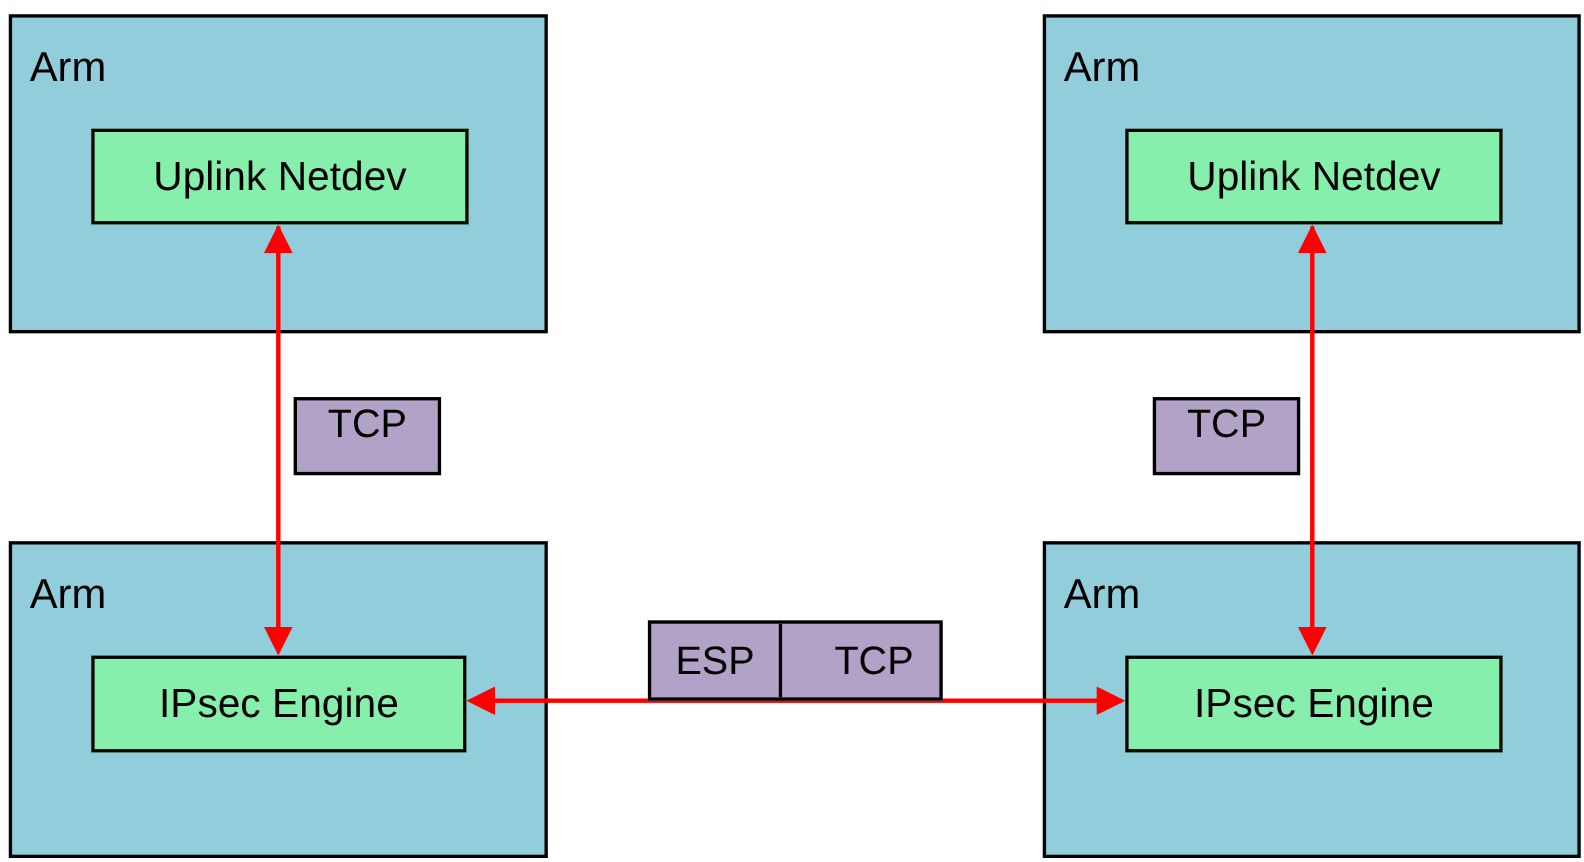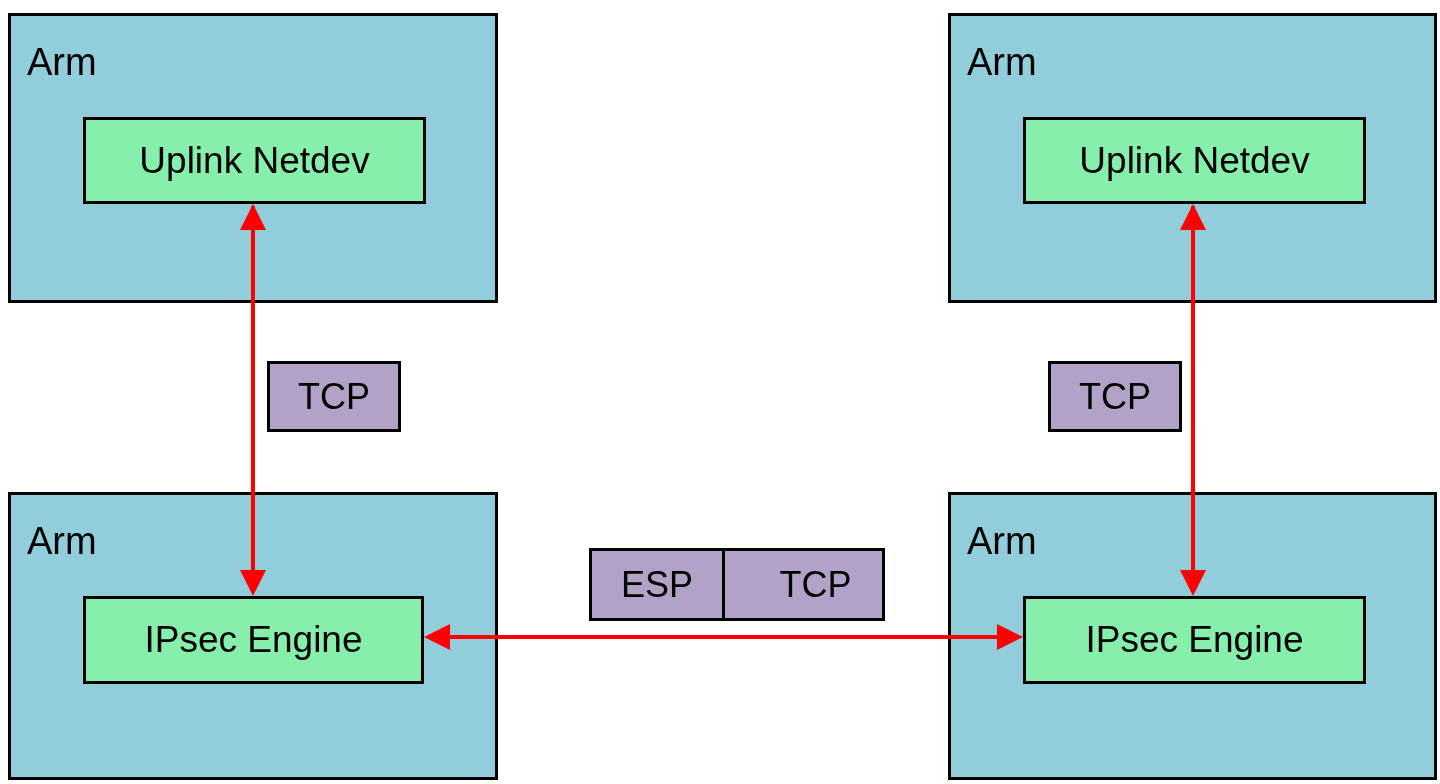--- a/index.html
+++ b/index.html
@@ -56,29 +56,29 @@
   #ipsec-bl  { left: 72px; top: 101px; width: 341px; height: 88px; }
   #ipsec-br  { left: 72px; top: 101px; width: 343px; height: 88px; }
 
   
   .proto {
     position: absolute;
     box-sizing: border-box;
     background: #b2a2c7;
     border: 3px solid #000000;
     display: flex;
-    align-items: center;
+    align-items: flex-start;
     justify-content: center;
     font-size: 36px;
     color: #000000;
     z-index: 4;
   }
   #tcp-left  { left: 267px;  top: 361px; width: 134px; height: 71px; }
   #tcp-right { left: 1048px; top: 361px; width: 134px; height: 71px; }
-  #esp-tcp   { left: 589px;  top: 548px; width: 296px; height: 73px; padding: 0; gap: 24px; }
+  #esp-tcp   { left: 589px;  top: 564px; width: 268px; height: 73px; padding: 0; gap: 24px; }
   #esp-tcp .cell {
     flex: 1 1 50%;
     height: 100%;
     display: flex;
     align-items: center;
     justify-content: center;
   }
   #esp-tcp .cell.first { border-right: 3px solid #000000; box-sizing: border-box; }
 
   

